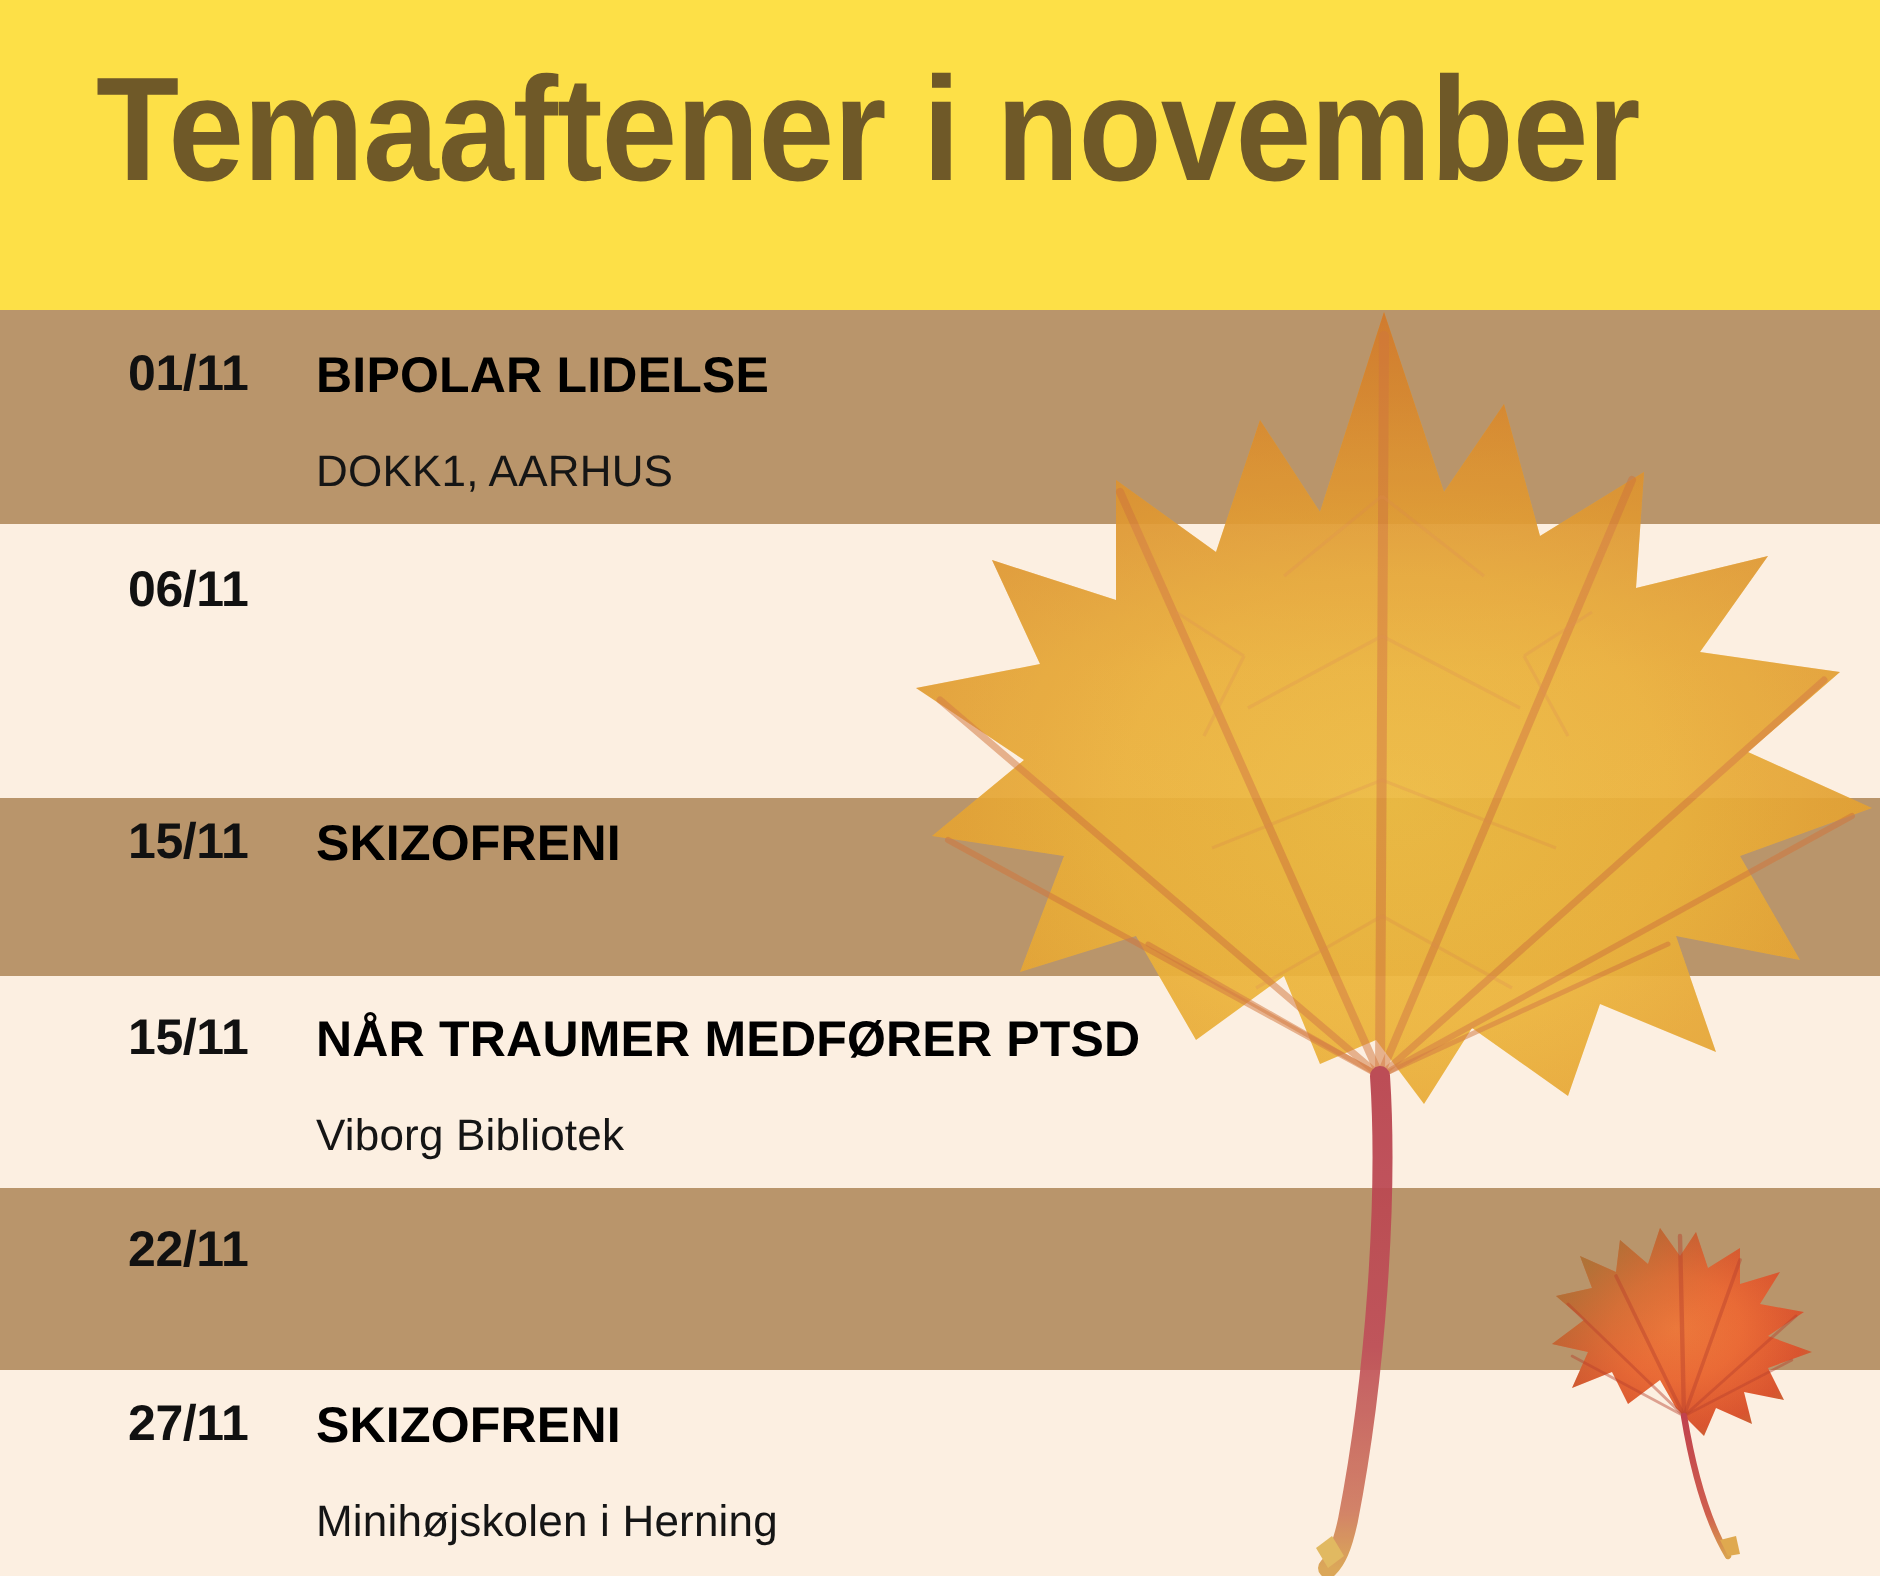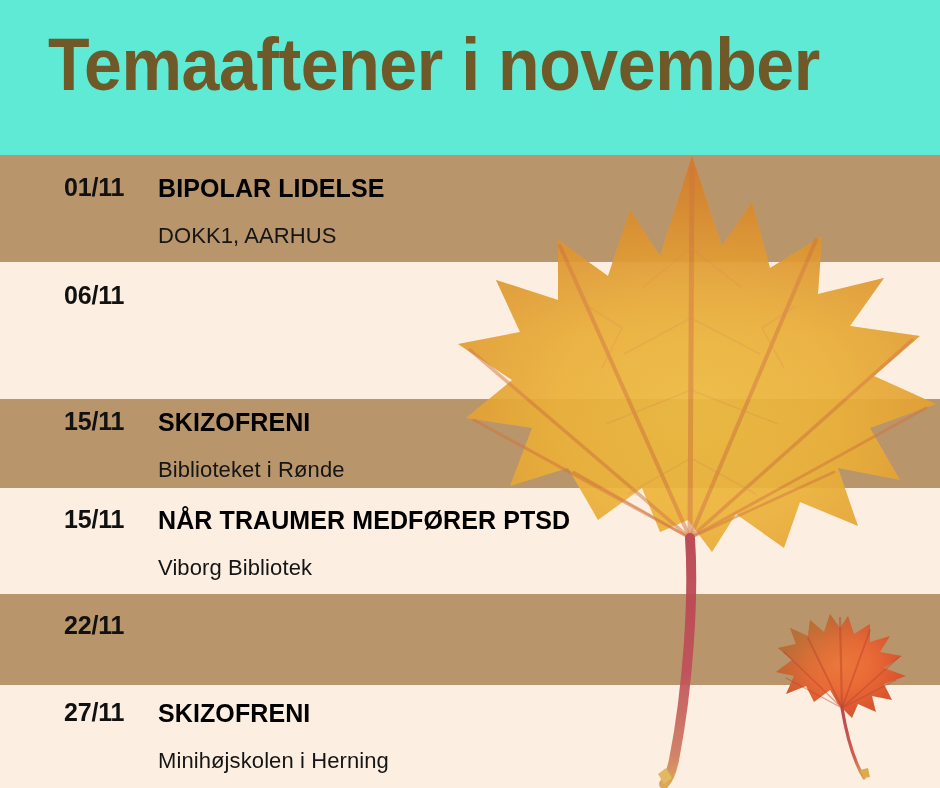--- a/index.html
+++ b/index.html
@@ -15,21 +15,21 @@
     background: #ffffff;
     font-family: "Liberation Sans", sans-serif;
   }
 
   
   .title-bar {
     position: absolute;
     left: 0; top: 0;
     width: 940px;
     height: 155px;
-    background: #5eead4;
+    background: #fde047;
     z-index: 5;
   }
   .poster-title {
     position: absolute;
     left: 48px;
     top: 28px;
     font-size: 74px;
     line-height: 1.0;
     font-weight: 700;
     letter-spacing: -0.5px;
@@ -270,21 +270,20 @@
     </div>
 
     <div class="row" style="top:126px;">
       <div class="row-date">06/11</div>
     </div>
 
     <div class="row" style="top:252px;">
       <div class="row-date">15/11</div>
       <div class="row-body">
         <div class="row-title">SKIZOFRENI</div>
-        <div class="row-venue">Biblioteket i Rønde</div>
       </div>
     </div>
 
     <div class="row" style="top:350px;">
       <div class="row-date">15/11</div>
       <div class="row-body">
         <div class="row-title">NÅR TRAUMER MEDFØRER PTSD</div>
         <div class="row-venue">Viborg Bibliotek</div>
       </div>
     </div>

